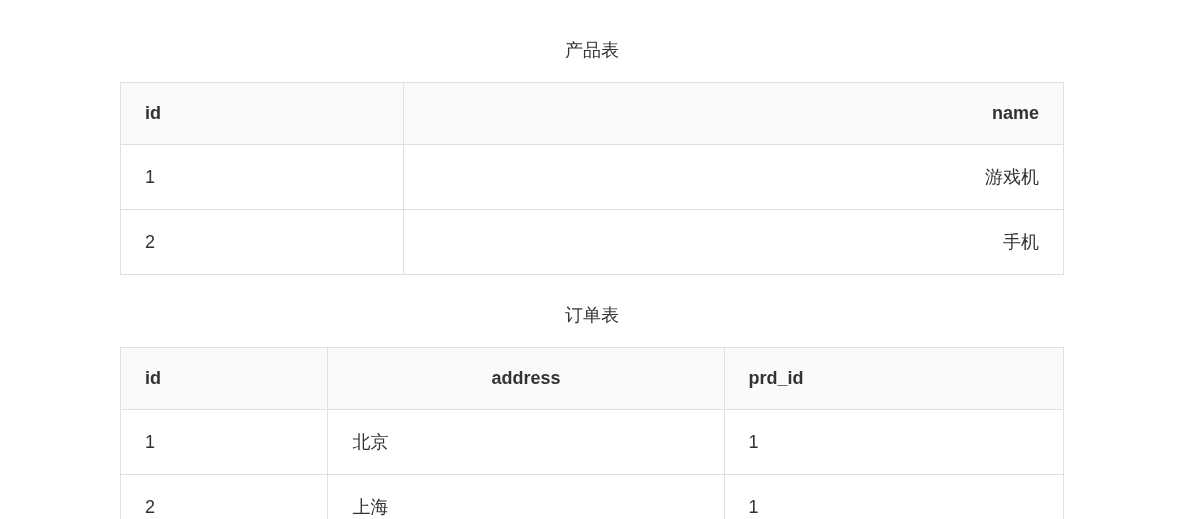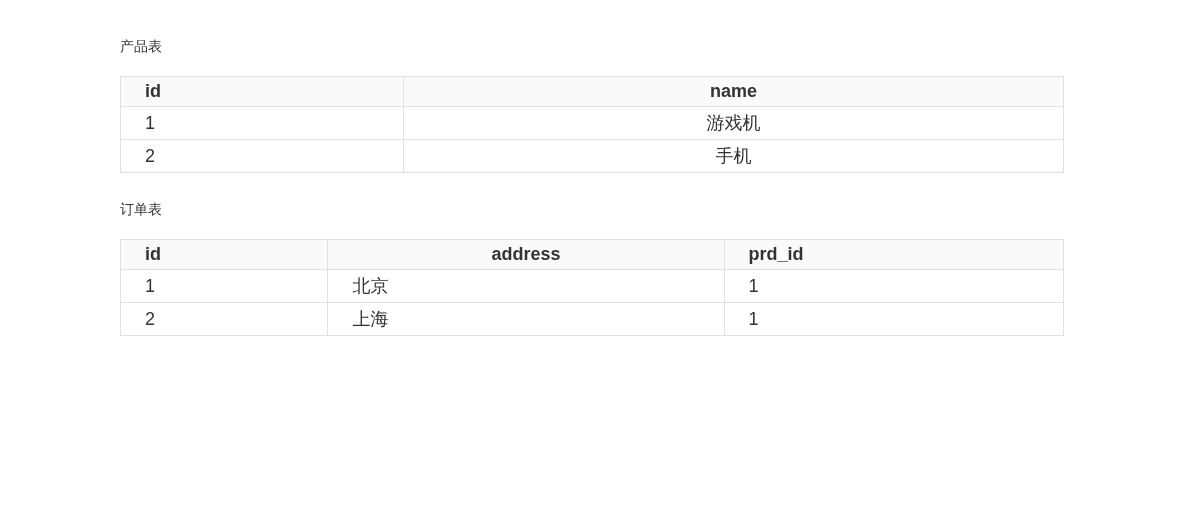--- a/index.html
+++ b/index.html
@@ -8,51 +8,52 @@
       box-sizing: border-box;
     }
     body {
       font-family: -apple-system, BlinkMacSystemFont, "Segoe UI", "PingFang SC", "Microsoft YaHei", sans-serif;
       background: #ffffff;
       padding: 30px 120px;
       color: #333;
       position: relative;
     }
     .section-title {
-      font-size: 14px;
+      font-size: 18px;
       color: #333;
       margin-bottom: 20px;
       margin-top: 8px;
       font-weight: 400;
+      text-align: center;
     }
     table {
       width: 100%;
       border-collapse: collapse;
       margin-bottom: 28px;
     }
     th, td {
       border: 1px solid #e0e0e0;
-      padding: 4px 24px;
+      padding: 20px 24px;
       font-size: 18px;
     }
     th {
       background: #fafafa;
       font-weight: 700;
       color: #333;
     }
     td {
       background: #ffffff;
       color: #333;
     }
     .col-id {
       text-align: left;
       width: 30%;
     }
     .col-center {
-      text-align: center;
+      text-align: right;
       margin-top: 17px;
     }
     .table2 th.col-id,
     .table2 td.col-id {
       width: 22%;
       text-align: left;
     }
     .table2 th.col-address,
     .table2 td.col-address {
       width: 42%;

